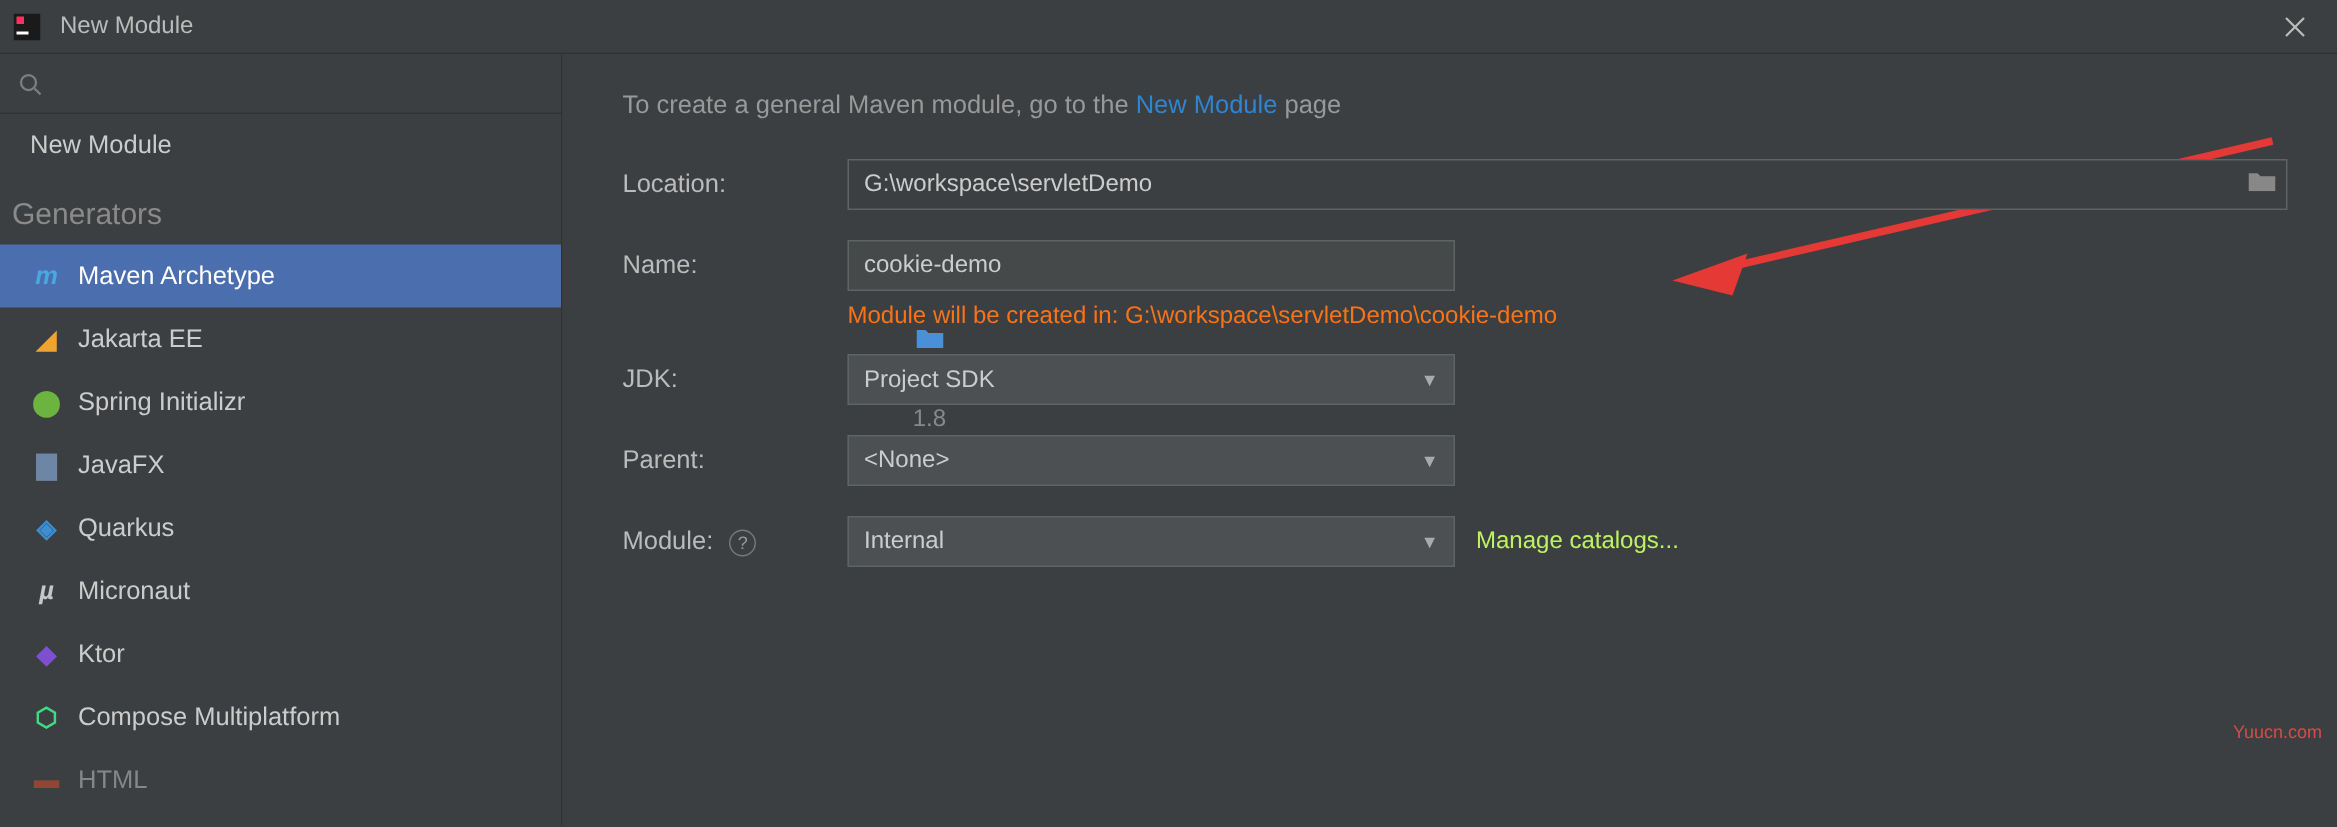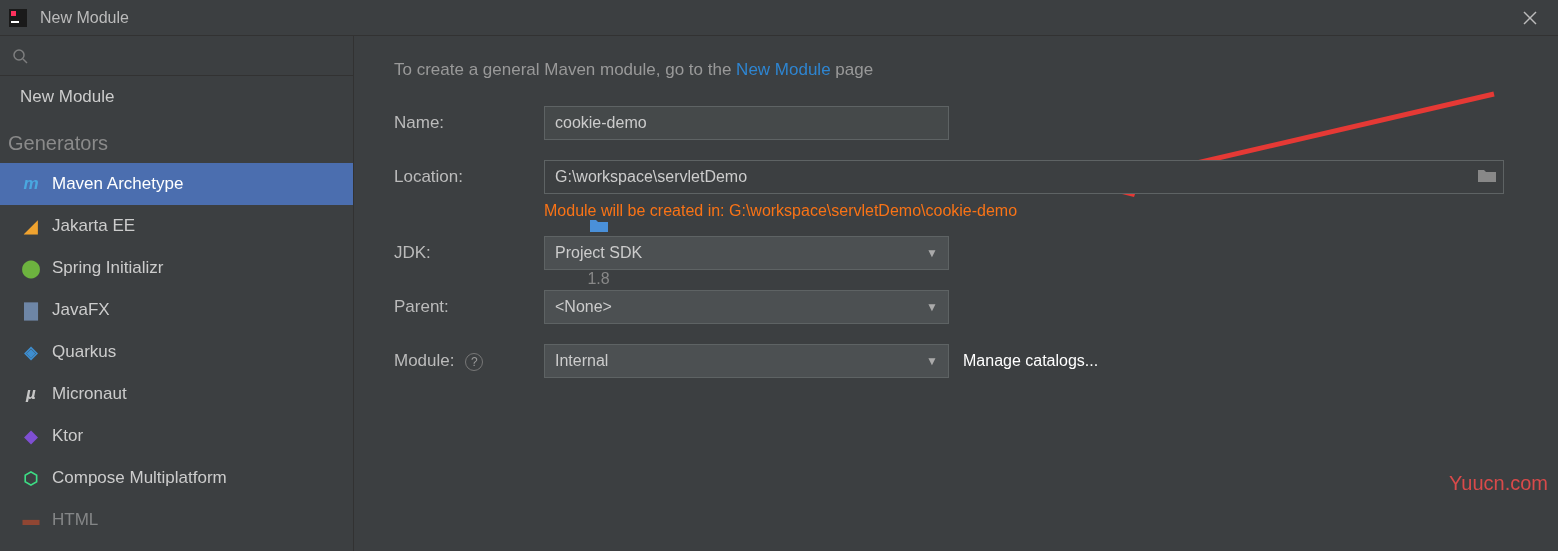--- a/index.html
+++ b/index.html
@@ -66,21 +66,21 @@
       padding: 14px 8px 8px 8px;
     }
     .sidebar-item .icon {
       width: 22px; height: 22px;
       margin-right: 10px;
       display: flex; align-items: center; justify-content: center;
       font-weight: bold;
     }
     .main {
       flex: 1;
-      padding: 24px 54px 0 40px;
+      padding: 24px 33px 0 40px;
       position: relative;
       background: #3c3f41;
     }
     .intro { color: #999999; font-size: 17px; margin-bottom: 26px; }
     .intro a { color: #2e85d1; text-decoration: none; }
     .form-row {
       display: flex;
       align-items: center;
       margin-bottom: 20px;
     }
@@ -141,27 +141,27 @@
       width: 405px;
       display: flex;
       align-items: center;
       justify-content: space-between;
       cursor: pointer;
       background: #4c5052;
     }
     .select-input .sel-left { display: flex; align-items: center; gap: 8px; flex-direction: column; }
     .select-input .dim { color: #888; }
     .select-input .chev { color: #aaa; font-size: 12px; }
-    .link { color: #ffffff; font-size: 16px; margin-left: 14px; cursor: pointer; }
+    .link { color: #bef264; font-size: 16px; margin-left: 14px; cursor: pointer; }
     .watermark {
       position: absolute;
       right: 10px;
       bottom: 56px;
       color: #d94a4a;
-      font-size: 20px;
+      font-size: 12px;
       font-family: Arial, sans-serif;
     }
     .arrow-svg {
       position: absolute;
       left: 420px;
       top: 48px;
       pointer-events: none;
     }
   </style>
 </head>
@@ -239,34 +239,34 @@
     <svg class="arrow-svg" width="800" height="200">
       <line x1="345" y1="97" x2="720" y2="10" stroke="#e53935" stroke-width="5"></line>
       <polygon points="320,103 370,85 360,113" fill="#e53935"></polygon>
     </svg>
 
     <div class="intro">
       <span>To create a general Maven module, go to the </span><a href="#">New Module</a><span> page</span>
     </div>
 
     <div class="form-row">
-      <div class="form-label">Name:</div>
-      <input class="text-input short" value="cookie-demo" style="">
-    </div>
-
-    <div class="form-row">
       <div class="form-label">Location:</div>
       <div class="location-wrap">
         <input class="text-input dark" style="width: 100%;" value="G:\workspace\servletDemo">
         <span class="folder-btn">
           <svg width="18" height="14" viewBox="0 0 18 14">
               <path d="M0 2 L6 2 L8 4 L18 4 L18 14 L0 14 Z" fill="#888"></path>
             </svg>
         </span>
       </div>
+    </div>
+
+    <div class="form-row">
+      <div class="form-label">Name:</div>
+      <input class="text-input short" value="cookie-demo" style="">
     </div>
 
     <div class="hint">Module will be created in: G:\workspace\servletDemo\cookie-demo</div>
 
 
     <div class="form-row">
       <div class="form-label">JDK:</div>
       <div class="select-input">
         <span class="sel-left">
           <span>

